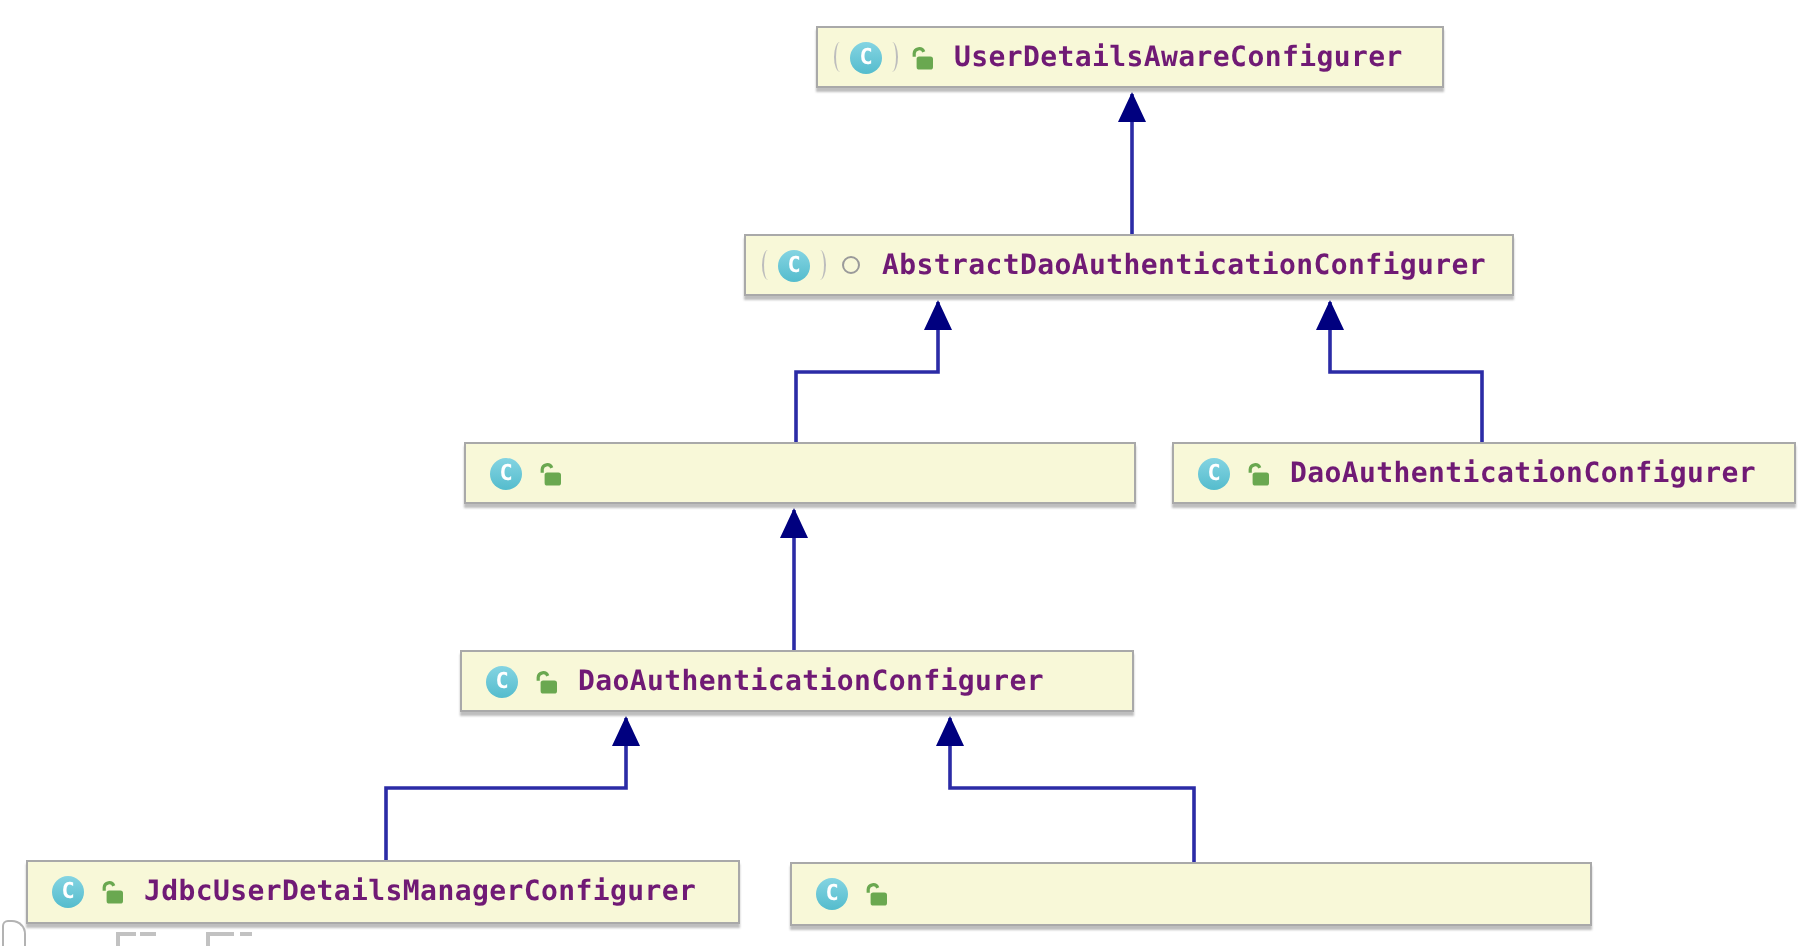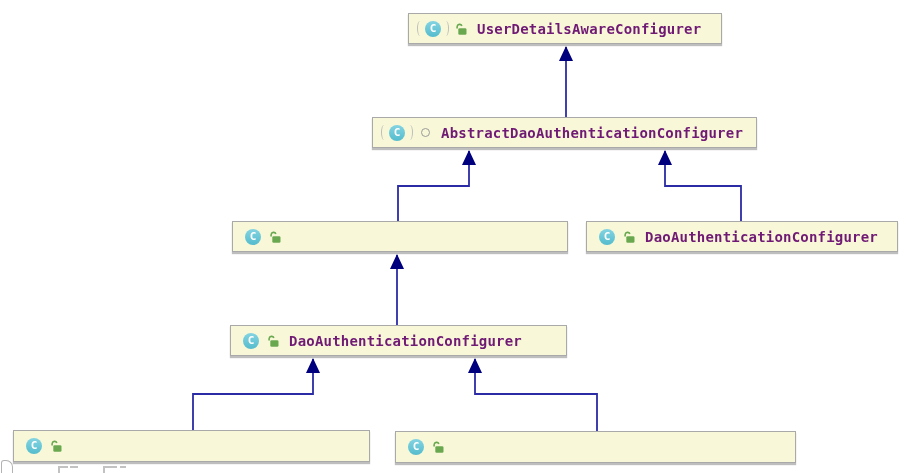--- a/index.html
+++ b/index.html
@@ -156,20 +156,21 @@
 
   <div class="node n5">
     <span class="no-paren"></span>
     <span class="cls">C</span>
     <span class="lockwrap">
       <svg width="14" height="14" viewBox="0 0 14 14">
         <path d="M3.1 6.4 L3.1 4.7 A2.5 2.5 0 0 1 7.9 3.9" fill="none" stroke="#6aa850" stroke-width="1.6"></path>
         <rect x="4.3" y="6.2" width="8.2" height="6.6" rx="1.3" fill="#6aa850"></rect>
       </svg>
     </span>
+    <span class="lbl">JdbcUserDetailsManagerConfigurer</span>
   </div>
 
   <div class="node n6">
     <span class="no-paren"></span>
     <span class="cls">C</span>
     <span class="lockwrap">
       <svg width="14" height="14" viewBox="0 0 14 14">
         <path d="M3.1 6.4 L3.1 4.7 A2.5 2.5 0 0 1 7.9 3.9" fill="none" stroke="#6aa850" stroke-width="1.6"></path>
         <rect x="4.3" y="6.2" width="8.2" height="6.6" rx="1.3" fill="#6aa850"></rect>
       </svg>

